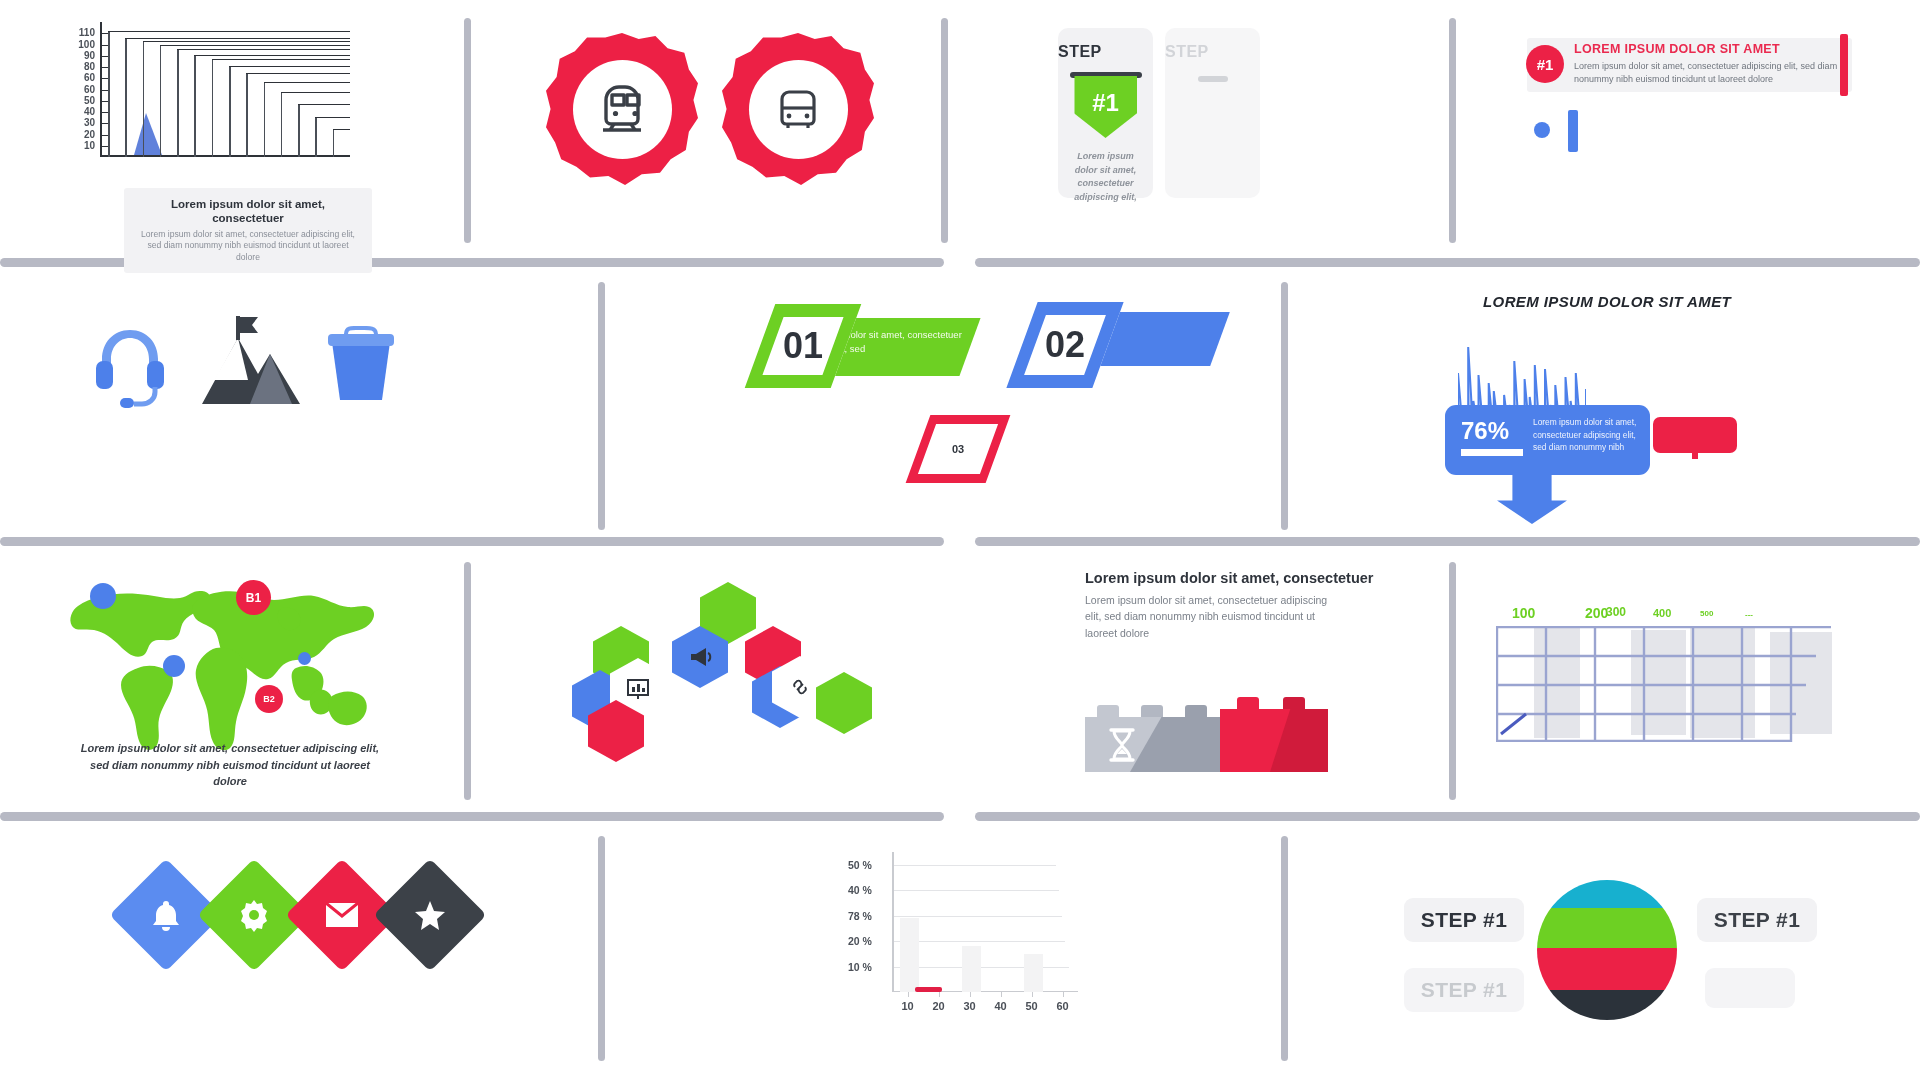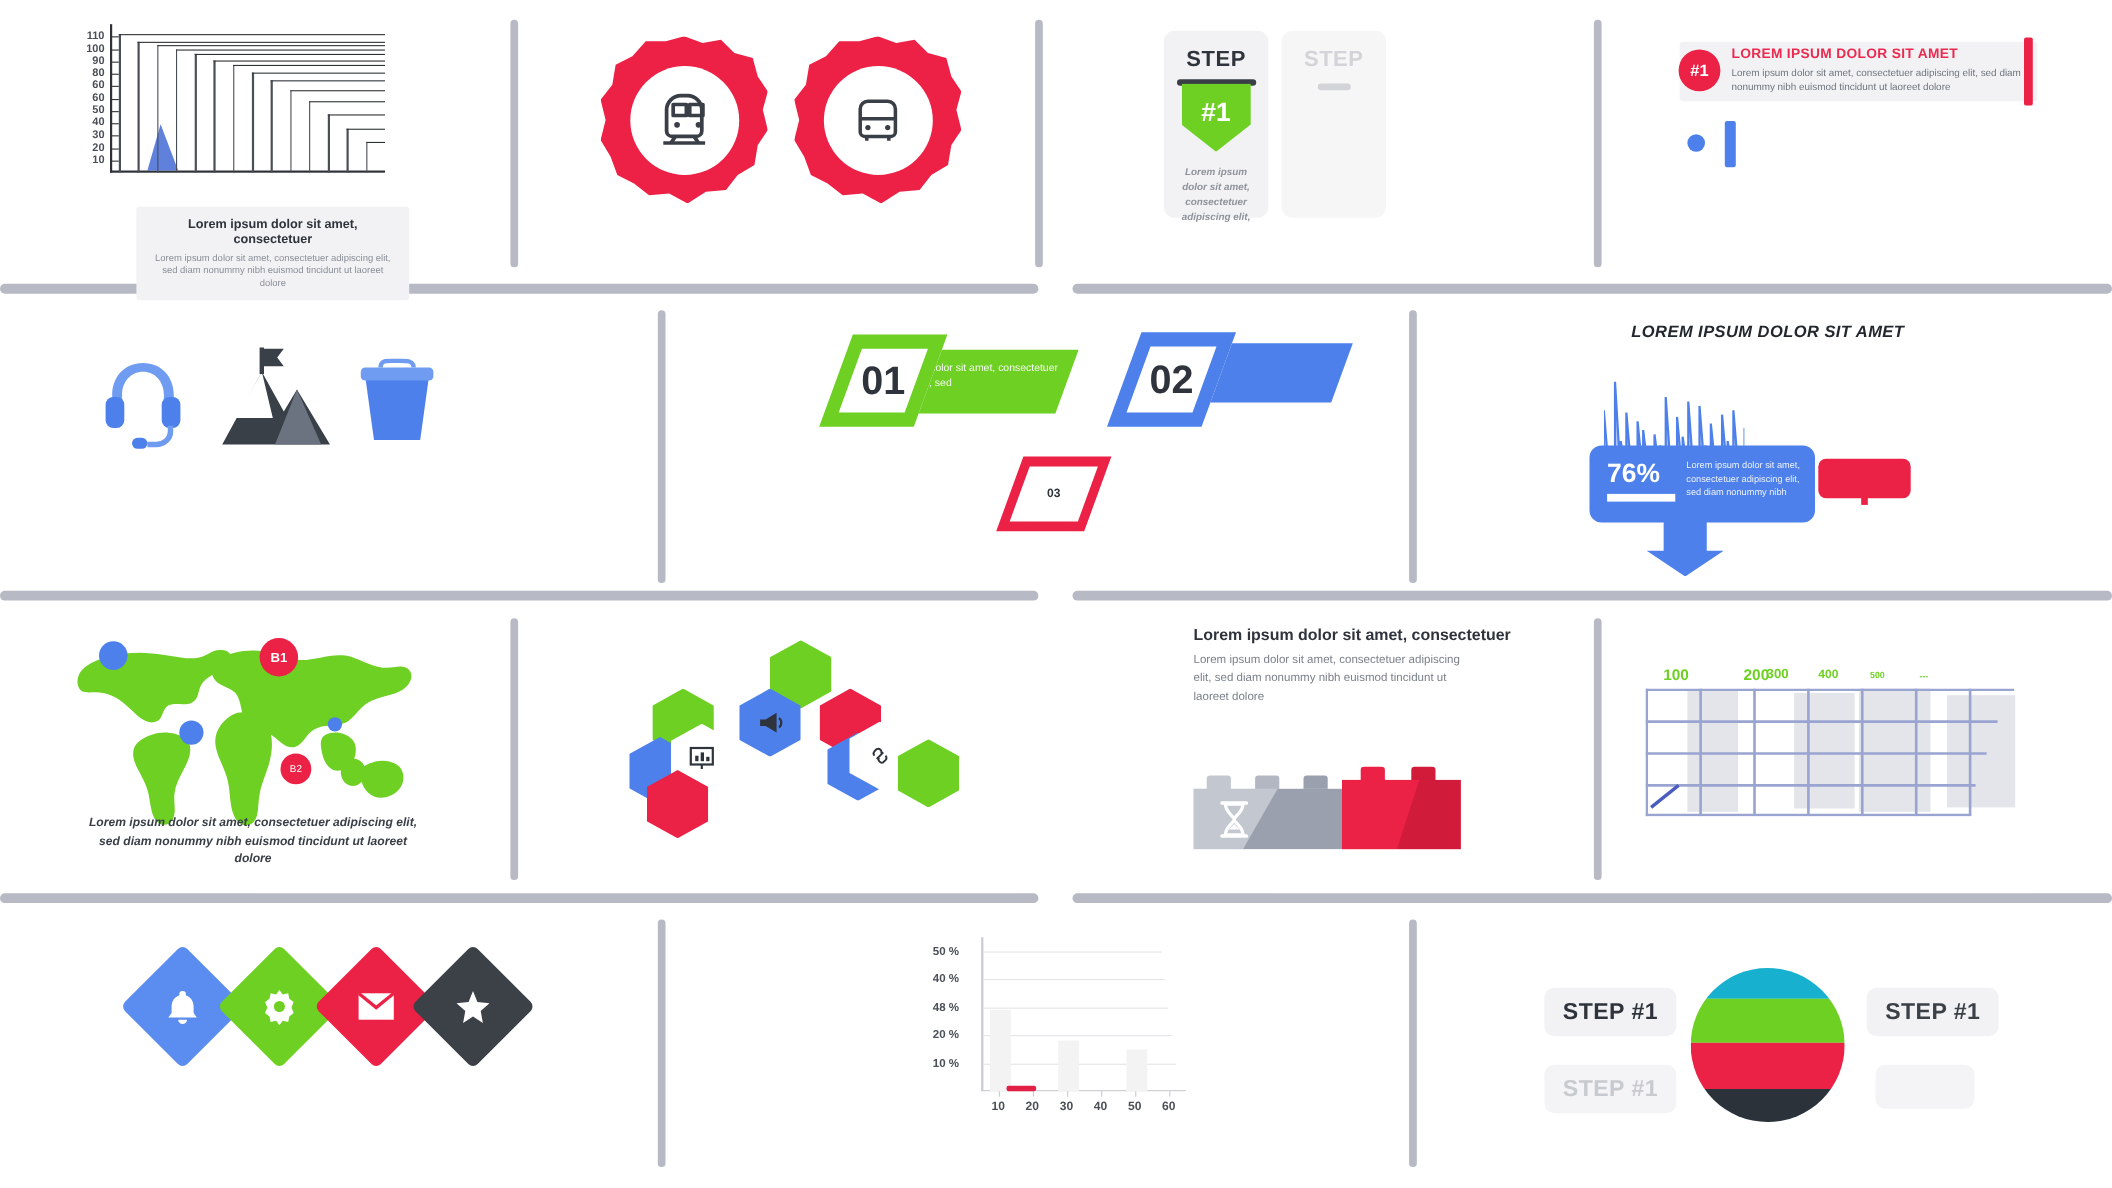--- a/index.html
+++ b/index.html
@@ -27,21 +27,21 @@
 
   
   .badge{position:absolute;width:152px;height:152px;}
   .scallop{position:absolute;inset:0;background:#ed2045;
      clip-path:polygon(50% 0%,61% 4%,72% 2%,80% 10%,91% 13%,94% 24%,100% 33%,97% 44%,100% 56%,94% 65%,92% 77%,82% 83%,75% 92%,63% 93%,52% 100%,41% 94%,29% 95%,20% 88%,10% 83%,6% 72%,0% 62%,3% 50%,0% 38%,7% 29%,9% 17%,19% 12%,27% 3%,39% 3%);}
   .scallop-hole{position:absolute;left:50%;top:50%;width:99px;height:99px;margin:-49.5px 0 0 -49.5px;background:#fff;border-radius:50%;}
   .badge svg{position:absolute;left:50%;top:50%;transform:translate(-50%,-50%);}
 
   
   .stepcard{position:absolute;width:95px;height:170px;background:#f2f2f4;border-radius:10px;}
-  .stepcard .s-label{position:absolute;left:0;right:0;top:15px;text-align:center;font-size:20px;font-weight:bold;letter-spacing:.5px;}
+  .stepcard .s-label{position:absolute;left:0;right:0;top:15px;text-align:left;font-size:16px;font-weight:bold;letter-spacing:.5px;}
   .stepcard .s-bar{position:absolute;left:50%;transform:translateX(-50%);top:44px;height:6px;border-radius:3px;}
   .pent{position:absolute;left:50%;transform:translateX(-50%);top:48px;width:63px;height:62px;background:#6dd023;
         clip-path:polygon(0 0,100% 0,100% 60%,50% 100%,0 60%);
         display:flex;align-items:center;justify-content:center;}
   .pent span{font-size:24px;font-weight:bold;color:#fff;margin-top:-8px;}
   .s-text{position:absolute;left:8px;right:8px;top:122px;text-align:center;font-size:9px;font-style:italic;color:#8e939b;line-height:1.5;font-weight:bold;}
 
   
   .ribbon{position:absolute;background:#f2f2f4;border-radius:3px;}
   .ribbon-title{font-size:12.5px;font-weight:bold;color:#ea2a4f;letter-spacing:.3px;margin:0 0 4px;}
@@ -319,21 +319,21 @@
         <path d="M258 118c6-2 12 2 14 8 2 7-2 14-8 16-7 2-13-3-14-10-1-6 2-12 8-14z"></path>
         <path d="M272 124c10-6 22-6 30 0 6 5 6 14 2 20-5 8-16 11-24 8-8-3-12-12-12-19 0-4 1-7 4-9z"></path>
         <path d="M222 36c8-2 16 2 18 9 2 6-2 12-8 13-7 1-13-4-14-11-1-6 1-10 4-11z"></path>
       </g>
     </svg>
     <div class="mapdot" style="left:90px;top:583px;width:26px;height:26px;background:#4d80ea;"></div>
     <div class="mapdot" style="left:236px;top:580px;width:35px;height:35px;background:#ec2146;display:flex;align-items:center;justify-content:center;color:#fff;font-size:12px;font-weight:bold;">
       <span>B1</span>
     </div>
     <div class="mapdot" style="left:163px;top:655px;width:22px;height:22px;background:#4d80ea;"></div>
-    <div class="mapdot" style="left:255px;top:685px;width:28px;height:28px;background:#ec2146;display:flex;align-items:center;justify-content:center;color:#fff;font-size:9px;font-weight:normal;">
+    <div class="mapdot" style="left:255px;top:685px;width:28px;height:28px;background:#ec2146;display:flex;align-items:center;justify-content:center;color:#fff;font-size:9px;font-weight:bold;">
       <span>B2</span>
     </div>
     <div class="mapdot" style="left:298px;top:652px;width:13px;height:13px;background:#4d80ea;"></div>
     <div class="map-cap" style="left:80px;top:740px;width:300px;">Lorem ipsum dolor sit amet, consectetuer adipiscing elit, sed diam nonummy nibh euismod tincidunt ut laoreet dolore</div>
   </div>
 
   <div>
     <div class="hex" style="left:700px;top:582px;width:56px;height:62px;background:#6dd023;"></div>
     <div class="hex" style="left:593px;top:626px;width:56px;height:62px;background:#6dd023;"></div>
     <div class="hex" style="left:672px;top:626px;width:56px;height:62px;background:#4d80ea;">
@@ -457,21 +457,21 @@
         <div class="abs" style="left: 108.5px; bottom: -5px; width: 1.5px; height: 5px; background: rgb(201, 203, 208);"></div>
         <div class="abs" style="left: 139.5px; bottom: -5px; width: 1.5px; height: 5px; background: rgb(201, 203, 208);"></div>
         <div class="abs" style="left: 170.5px; bottom: -5px; width: 1.5px; height: 5px; background: rgb(201, 203, 208);"></div>
         <div class="bc-bar" style="left: 7.75px; bottom: 0px; width: 19.22px; height: 73.8182px;"></div>
         <div class="bc-bar" style="left: 69.75px; bottom: 0px; width: 19.22px; height: 45.8182px;"></div>
         <div class="bc-bar" style="left: 131.75px; bottom: 0px; width: 19.22px; height: 38.1818px;"></div>
         <div class="bc-red" style="left: 23.25px; bottom: 0px; width: 26.35px; background: rgb(226, 31, 69);"></div>
       </div>
   <div class="bc-ylabel" style="left: 848px; top: 966.545px;">10 %</div>
       <div class="bc-ylabel" style="left: 848px; top: 941.091px;">20 %</div>
-      <div class="bc-ylabel" style="left: 848px; top: 915.636px;">48 %</div>
+      <div class="bc-ylabel" style="left: 848px; top: 915.636px;">78 %</div>
       <div class="bc-ylabel" style="left: 848px; top: 890.182px;">40 %</div>
       <div class="bc-ylabel" style="left: 848px; top: 864.727px;">50 %</div>
       <div class="bc-xlabel" style="left: 907.5px; top: 1000px;">10</div>
       <div class="bc-xlabel" style="left: 938.5px; top: 1000px;">20</div>
       <div class="bc-xlabel" style="left: 969.5px; top: 1000px;">30</div>
       <div class="bc-xlabel" style="left: 1000.5px; top: 1000px;">40</div>
       <div class="bc-xlabel" style="left: 1031.5px; top: 1000px;">50</div>
       <div class="bc-xlabel" style="left: 1062.5px; top: 1000px;">60</div>
     </div>
 

